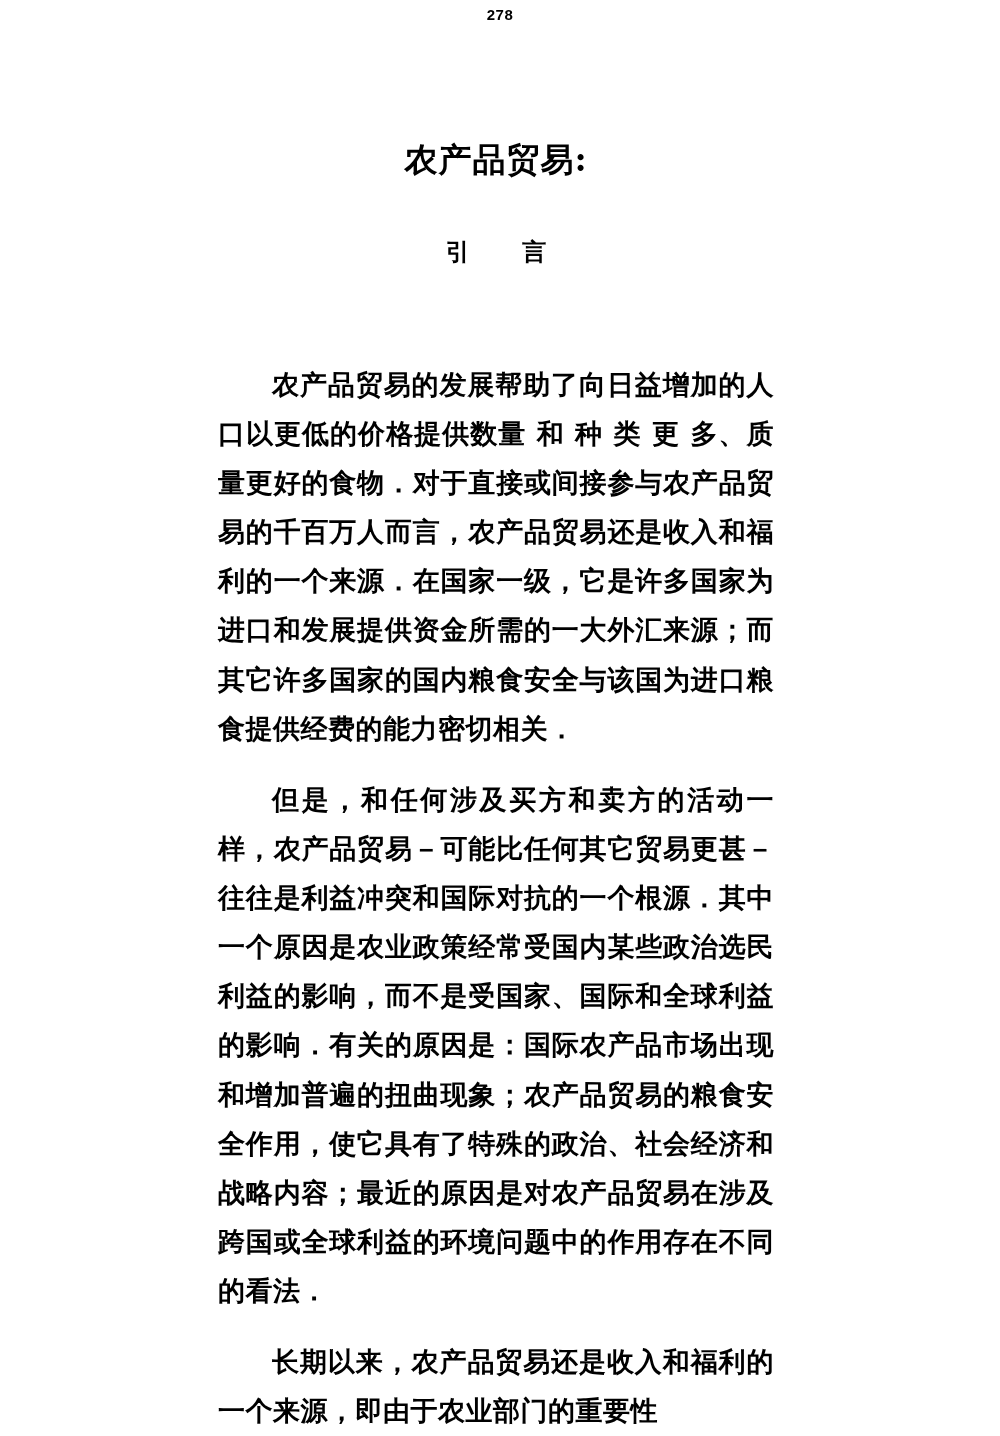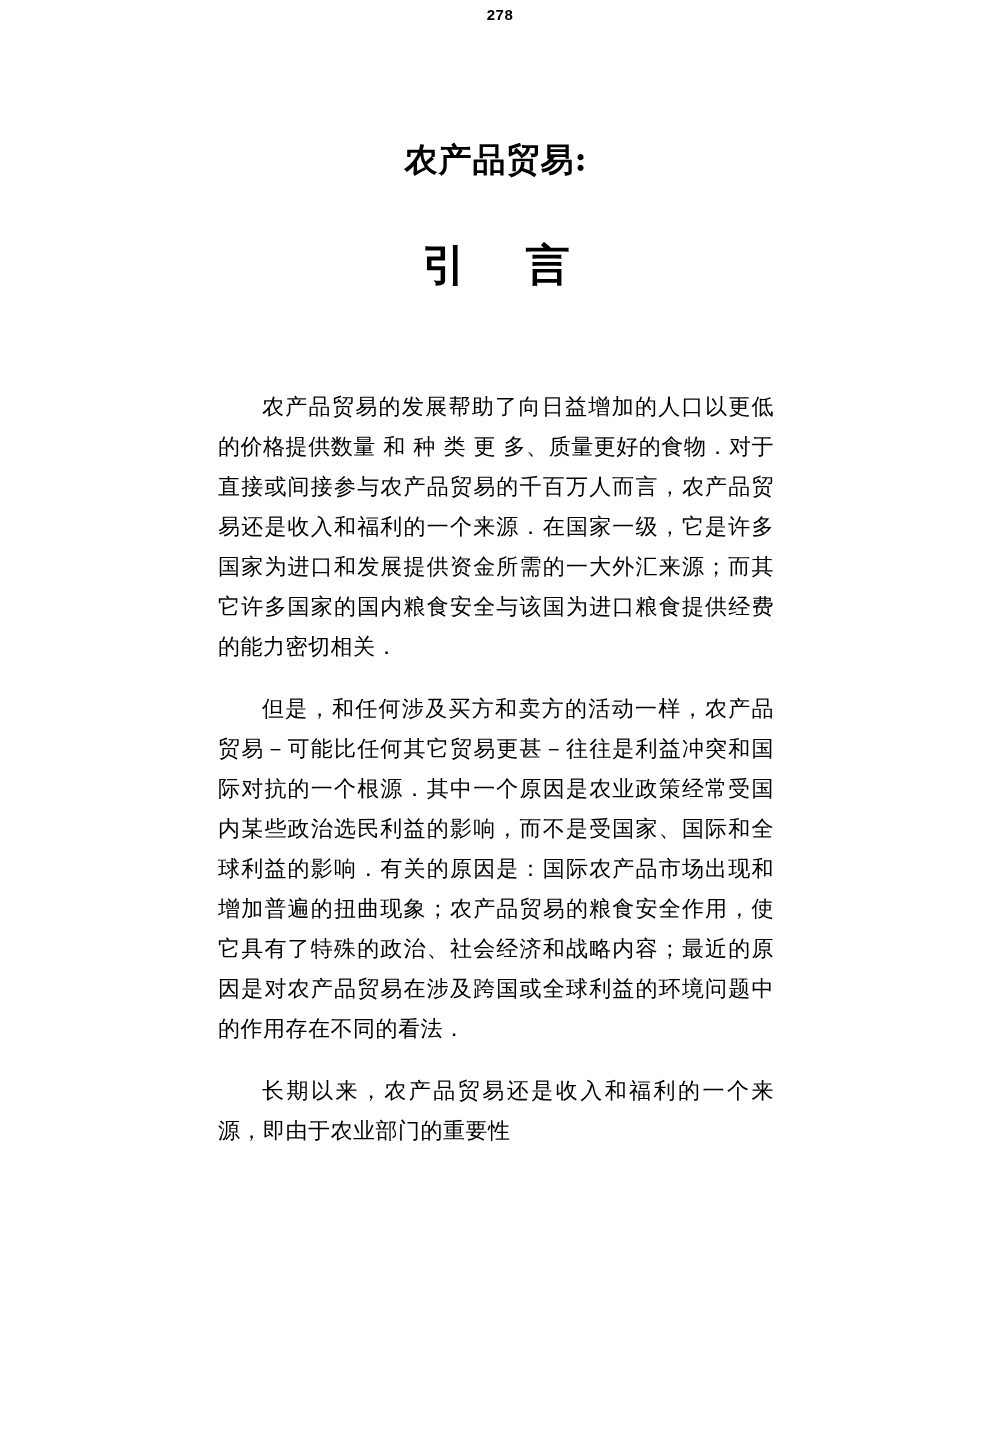--- a/index.html
+++ b/index.html
@@ -41,38 +41,38 @@
     font-weight: bold;
     line-height: 1.45;
     letter-spacing: 1px;
     margin: 0 0 4px 0;
   }
   .doc-title .line2 {
     display: block;
   }
   .section-title {
     text-align: center;
-    font-size: 44px;
+    font-size: 24px;
     font-weight: bold;
     letter-spacing: 22px;
     margin: 52px 0 0 0;
     padding-left: 22px;
   }
   .body-block {
     margin-top: 92px;
   }
   p.para {
-    font-size: 22px;
+    font-size: 27px;
     line-height: 1.82;
     margin: 0 0 22px 0;
     text-align: justify;
     text-justify: inter-ideograph;
     text-indent: 2em;
     letter-spacing: 0.5px;
-    font-weight: 400;
+    font-weight: 700;
   }
   p.para:last-child {
     margin-bottom: 0;
   }
 </style>
 </head>
 <body>
 
 <div class="page">
 

